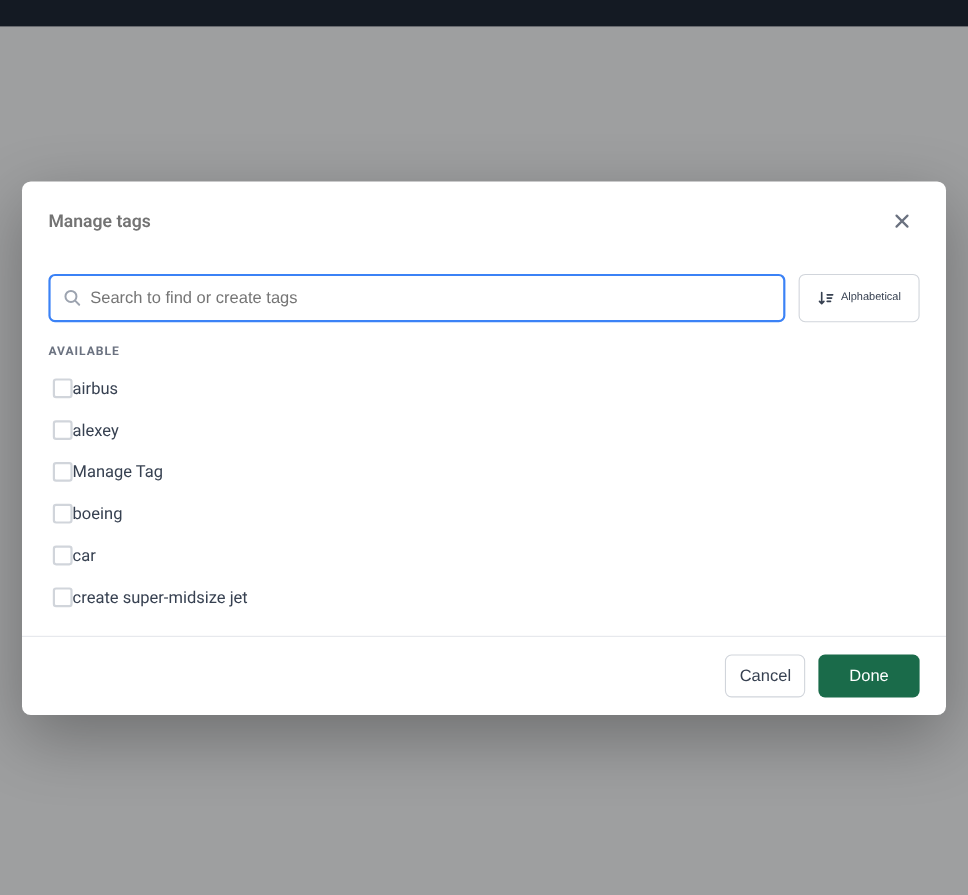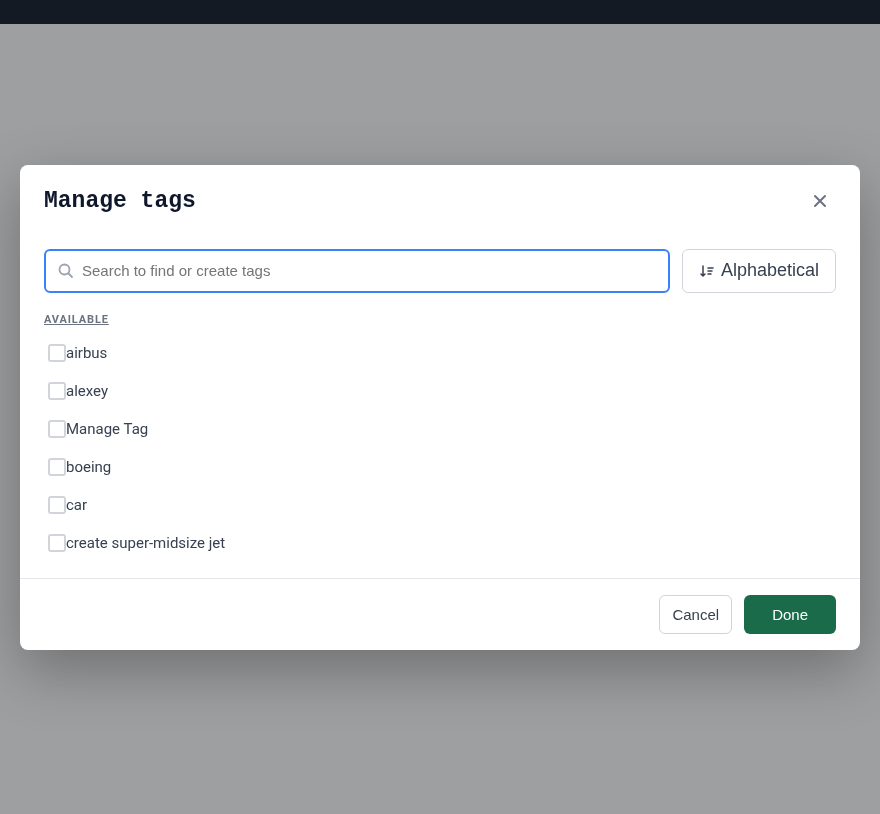--- a/index.html
+++ b/index.html
@@ -56,24 +56,23 @@
 
     .modal-header {
       display: flex;
       align-items: center;
       justify-content: space-between;
       padding: 20px 24px 16px 24px;
       border-bottom: none;
     }
 
     .modal-title {
-      font-size: 23px;
+      font-size: 16px;
       font-weight: 600;
-      color: #0f172a;
-      font-family: Liberation Mono, monospace;
+      color: #737373;
     }
 
     .close-btn {
       background: none;
       border: none;
       cursor: pointer;
       color: #6b7280;
       font-size: 20px;
       width: 32px;
       height: 32px;
@@ -127,33 +126,32 @@
     .sort-btn {
       display: flex;
       align-items: center;
       gap: 6px;
       border: 1px solid #d1d5db;
       border-radius: 6px;
       padding: 0 16px;
       height: 44px;
       background: #fff;
       cursor: pointer;
-      font-size: 18px;
+      font-size: 10px;
       color: #374151;
       white-space: nowrap;
     }
 
     .available-label {
       font-size: 11px;
       font-weight: 700;
       color: #6b7280;
       letter-spacing: 0.08em;
       text-transform: uppercase;
       margin-bottom: 8px;
-      text-decoration: underline;
     }
 
     .tag-list {
       list-style: none;
     }
 
     .tag-item {
       display: flex;
       align-items: center;
       padding: 10px 4px;

